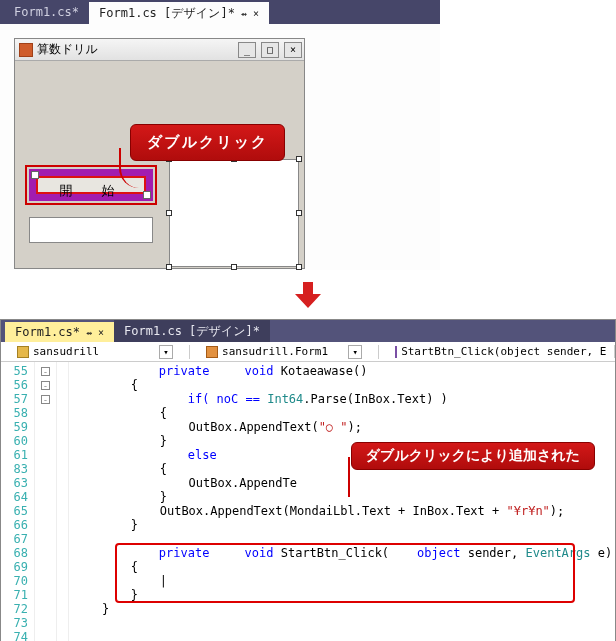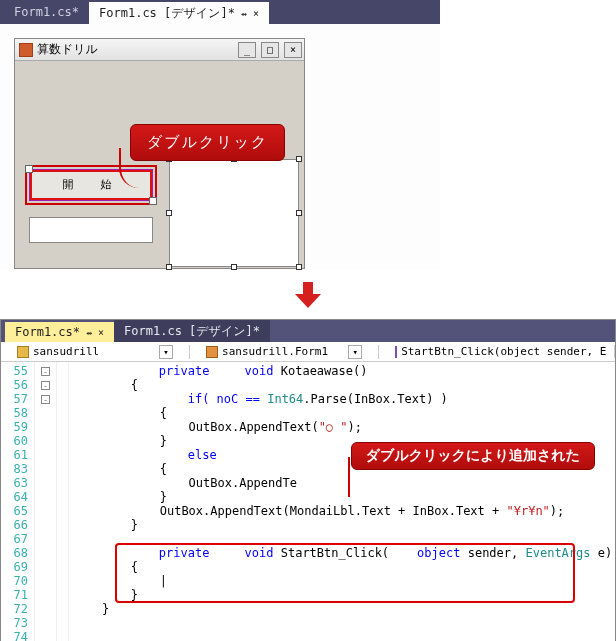--- a/index.html
+++ b/index.html
@@ -81,27 +81,27 @@
   .form-body {
     position: absolute;
     top: 22px; left: 0; right: 0; bottom: 0;
     background: #d4d0c8;
   }
   .start-btn {
     position: absolute;
     left: 14px; top: 108px;
     width: 124px; height: 32px;
     background: #e8e6e0;
-    border: 1px solid #a21caf;
+    border: 7px solid #a21caf;
     box-shadow: 0 0 0 2px #d11 inset;
     outline: 2px solid #c00;
     outline-offset: 2px;
     text-align: center;
     line-height: 30px;
-    font-size: 11px;
+    font-size: 13px;
     letter-spacing: 8px;
   }
   .start-btn::before, .start-btn::after {
     content:"";
     position:absolute; width:6px; height:6px; background:#fff; border:1px solid #666;
   }
   .start-btn::before{ left:-5px; top:-5px;}
   .start-btn::after{ right:-5px; bottom:-5px;}
   .input-box {
     position: absolute;
@@ -121,21 +121,21 @@
     position: absolute; width:6px; height:6px; background:#fff; border:1px solid #333;
   }
   .callout1 {
     position: absolute;
     left: 130px; top: 100px;
     background: linear-gradient(#d31818,#b00c0c);
     color: #fff;
     border-radius: 6px;
     padding: 8px 16px;
     font-size: 15px;
-    font-weight: normal;
+    font-weight: bold;
     letter-spacing: 2px;
     border: 1px solid #800;
     z-index: 5;
   }
   .callout1::after {
     content:"";
     position:absolute;
     left: -12px; bottom: -28px;
     width: 30px; height: 40px;
     border-left: 2px solid #c00;

